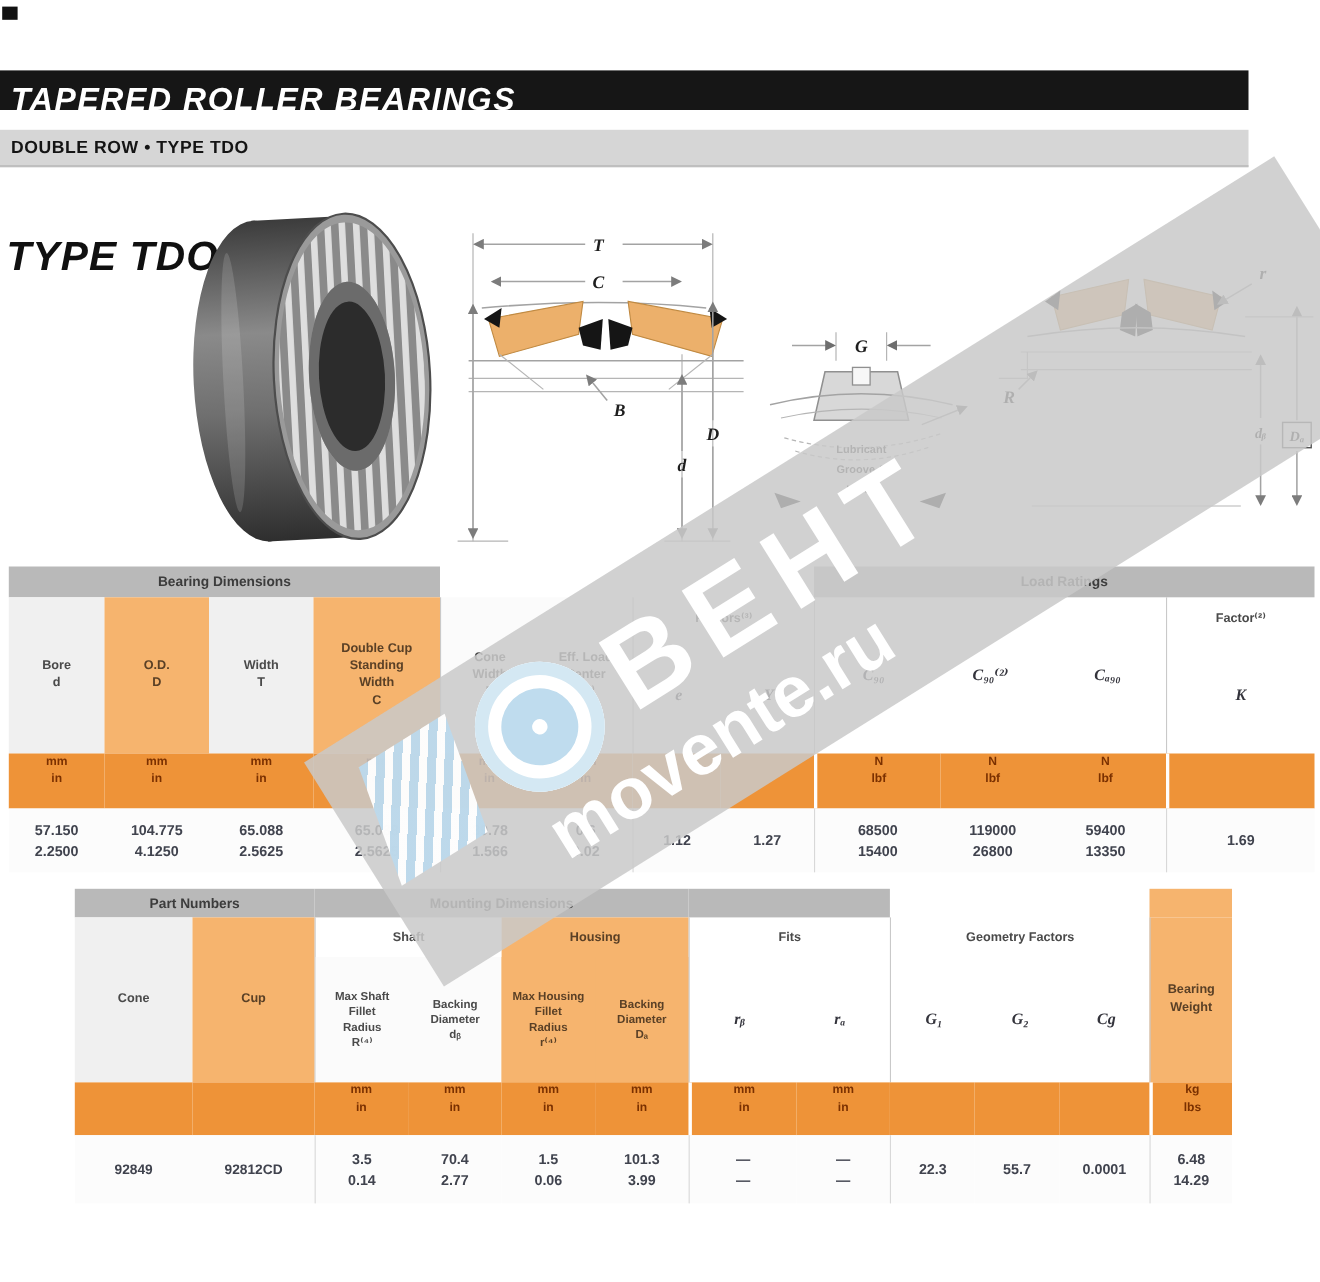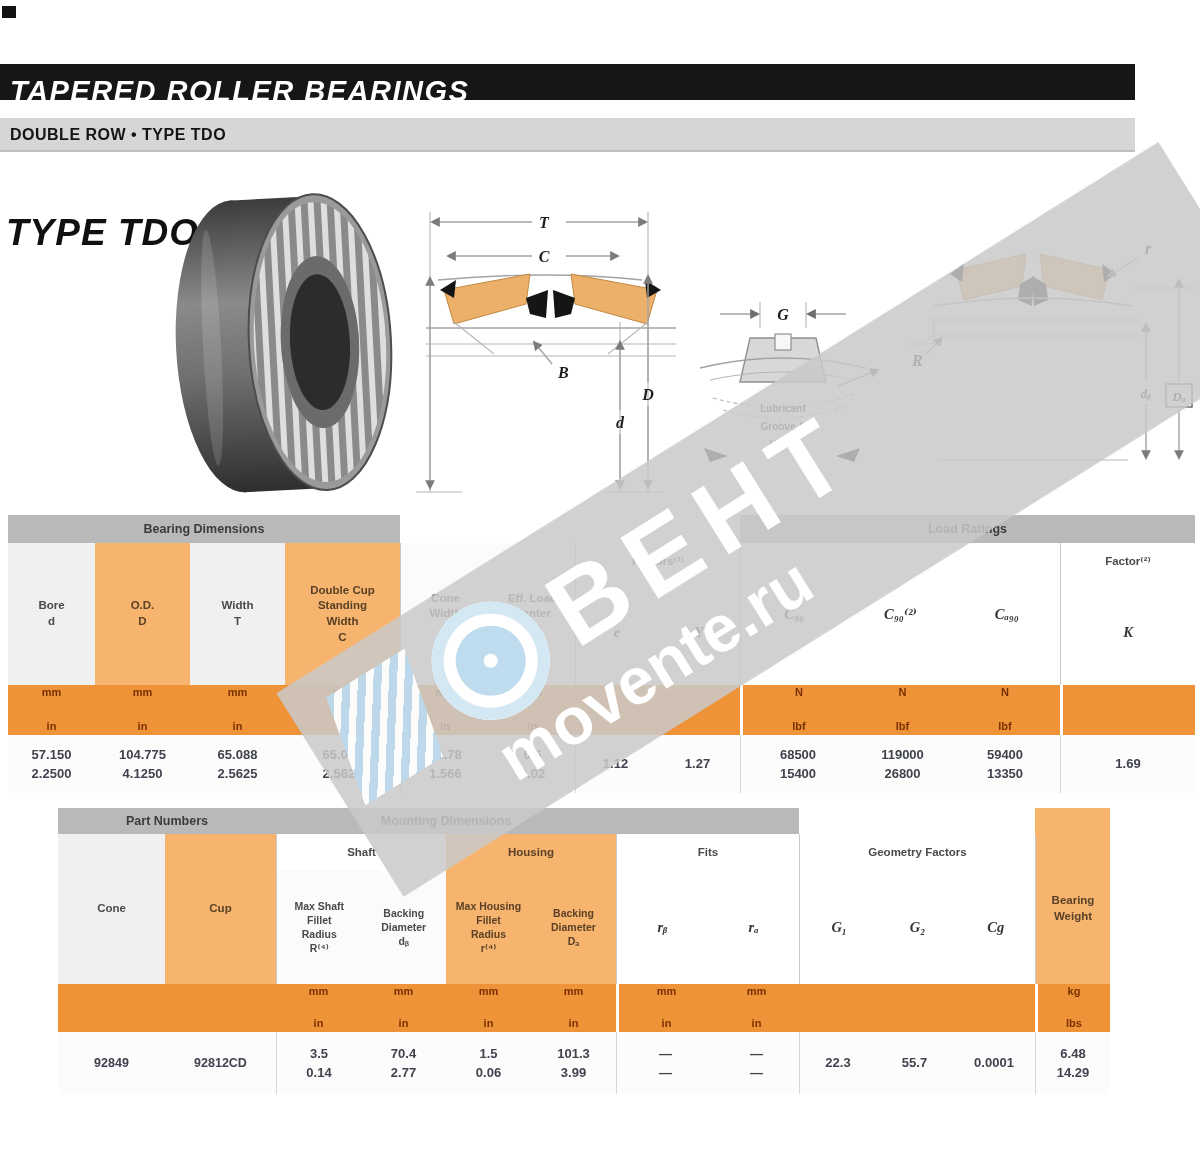--- a/index.html
+++ b/index.html
@@ -38,21 +38,21 @@
             background:repeating-linear-gradient(115deg,#bcd9ec 0 9px,#ffffff 9px 17px);
             opacity:.95;}
   .wm-logo{width:118px;height:118px;border-radius:50%;background:#fff;flex:0 0 auto;
            box-shadow:inset 0 0 0 12px #d4e8f3,inset 0 0 0 24px #ffffff,inset 0 0 0 52px #bfdcee;}
   .wm-brand{color:#fff;font-weight:bold;font-size:104px;letter-spacing:14px;line-height:1;}
   .wm-site{color:#fff;font-size:66px;font-weight:600;margin-left:128px;margin-top:2px;line-height:1;}
 
   
   .t1{position:absolute;left:8px;top:515px;width:1187px;z-index:10;}
   .t1 .grid{display:grid;grid-template-columns:87px 95px 95px 115px 90px 85px 80px 85px 115px 95px 110px 135px;}
-  .t2{position:absolute;left:58px;top:808px;width:1052px;z-index:10;}
+  .t2{position:absolute;left:68px;top:808px;width:1052px;z-index:10;}
   .t2 .grid{display:grid;grid-template-columns:107px 111px 85px 85px 85px 85px 98px 85px 77px 77px 82px 75px;}
 
   .band{background:#b9b9b9;color:#3c3c3c;font-weight:bold;font-size:12.5px;
         display:flex;align-items:center;justify-content:center;}
   .band.none{background:transparent;}
   .band.orangish{background:#f6b46e;}
   .hrow{height:142px;} .t2 .hrow{height:150px;}
   .brow{height:28px;} .t2 .brow{height:26px;}
   .hc{display:flex;align-items:center;justify-content:center;text-align:center;
       white-space:pre-line;font-size:11.5px;font-weight:bold;color:#4a4a4a;line-height:1.35;
@@ -61,21 +61,21 @@
   .hc.or{background:#f6b46e;color:#5a4026;}
   .grp{display:flex;flex-direction:column;}
   .grp .gt{height:36px;display:flex;align-items:center;justify-content:center;
            font-size:11.5px;font-weight:bold;color:#4a4a4a;}
   .grp .gcells{flex:1;display:grid;}
   .sym{font-family:"Liberation Serif","DejaVu Serif",serif;font-style:italic;font-weight:bold;
        font-size:14.5px;color:#34343c;display:flex;align-items:center;justify-content:center;}
   .bl{border-left:1px solid #c9c9c9;}
   .urow{height:50px;} .t2 .urow{height:48px;}
   .uc{background:#ee9338;display:flex;flex-direction:column;align-items:center;
-      justify-content:space-between;font-weight:bold;font-size:11px;color:#7a3000;line-height:1.45;}
+      justify-content:flex-start;font-weight:bold;font-size:11px;color:#7a3000;line-height:1.45;}
   .uc.gap{border-left:3px solid #ffffff;}
   .drow{height:58px;} .t2 .drow{height:62px;}
   .dc{display:flex;flex-direction:column;align-items:center;justify-content:center;
       font-weight:bold;font-size:13px;color:#40434e;line-height:1.5;background:#fcfcfc;}
   .dc.bl{border-left:1px solid #d8d8d8;}
 </style>
 </head>
 <body>
 
 <div id="page">

